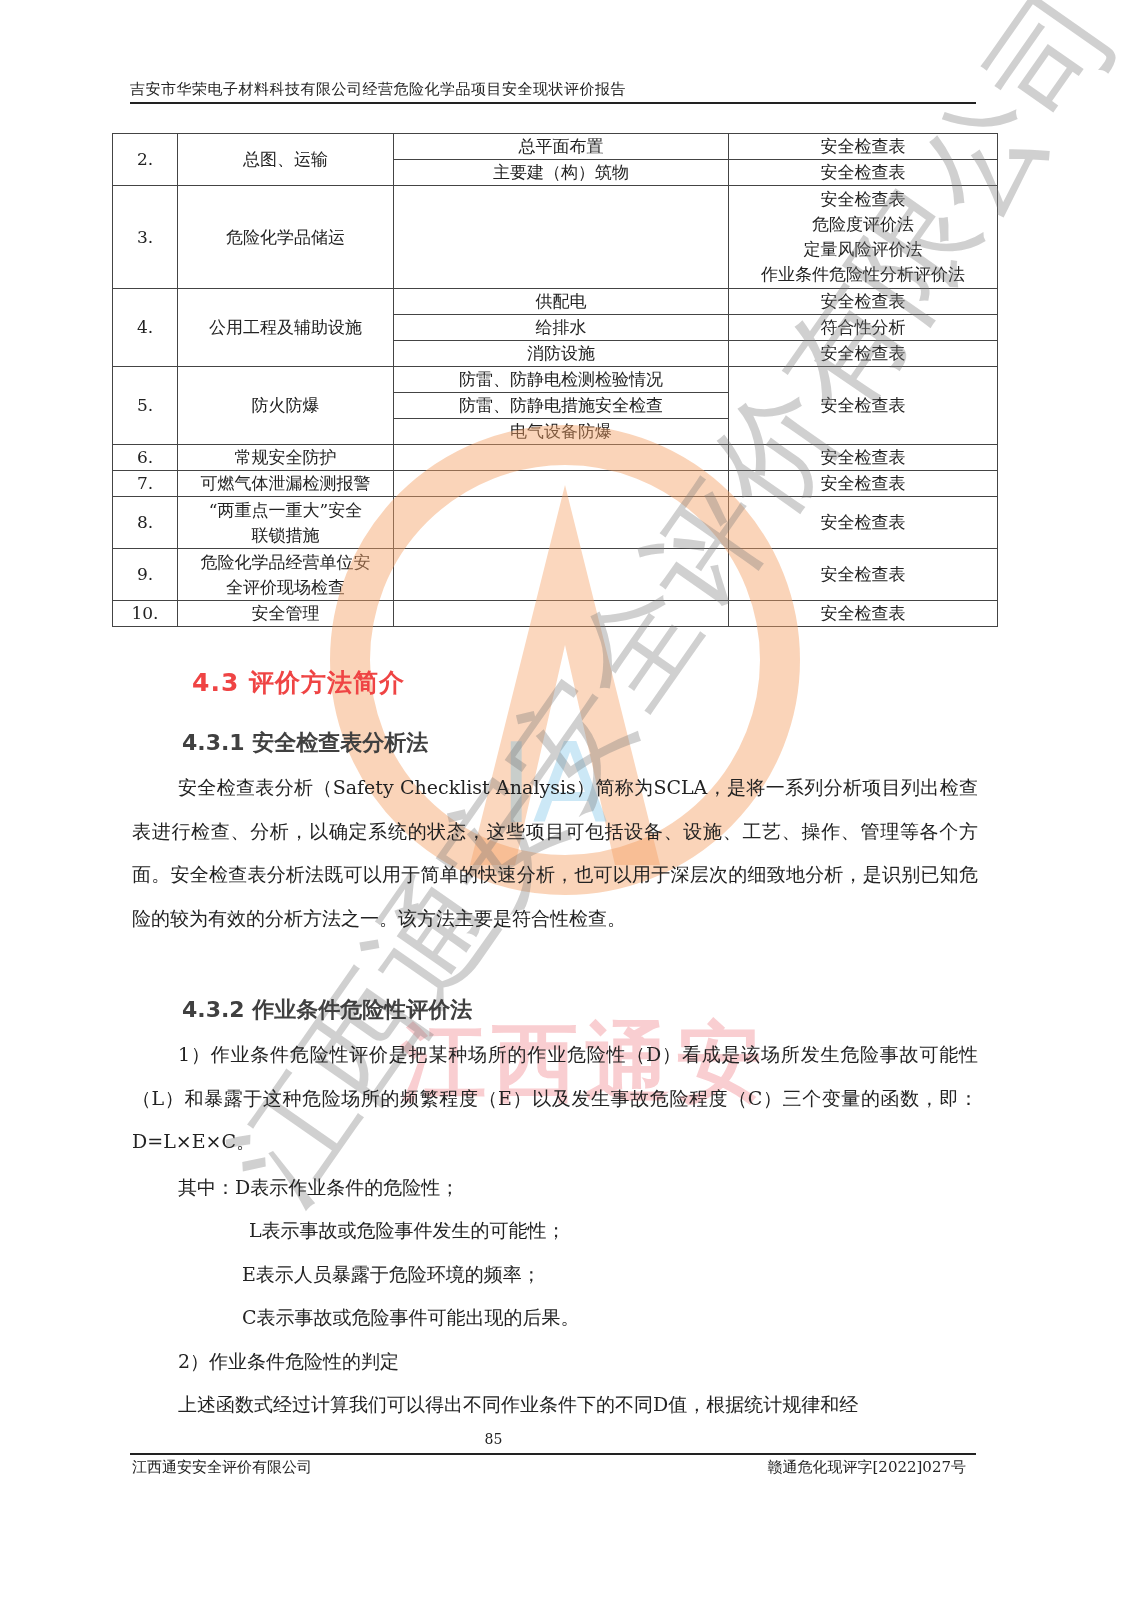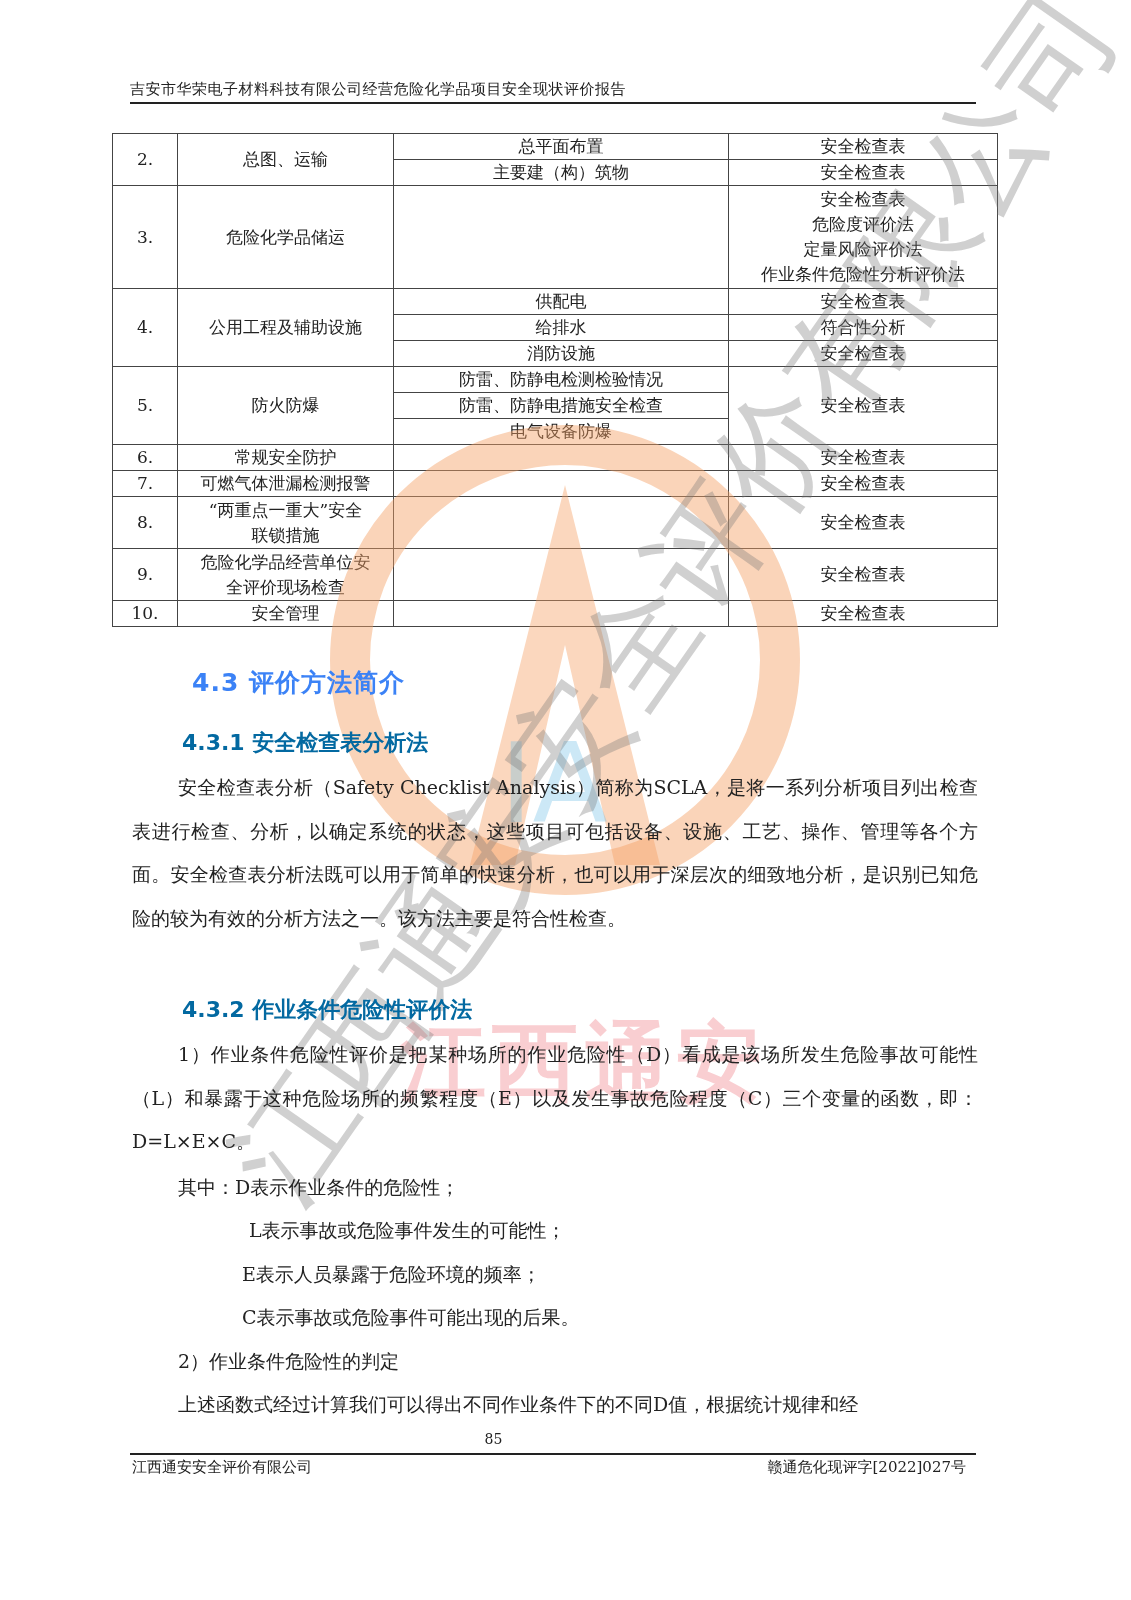--- a/index.html
+++ b/index.html
@@ -14,23 +14,23 @@
   table.eval { position: absolute; left: 112px; top: 133px; border-collapse: collapse;
                font-size: 17px; table-layout: fixed; }
   table.eval td { border: 1px solid #444; text-align: center; vertical-align: middle;
                   padding: 0; line-height: 25px; color: #222; }
   td.num { width: 64px; }
   td.cat { width: 215px; }
   td.item { width: 334px; margin-top: 18px; }
   td.method { width: 268px; margin-left: 12px; }
 
   .h2 { position: absolute; left: 192px; top: 666px; font-size: 25px; font-weight: bold;
-        font-family: "DejaVu Sans", sans-serif; color: #3b82f6; letter-spacing: 1px; }
+        font-family: "DejaVu Sans", sans-serif; color: #ef4444; letter-spacing: 1px; }
   .h3 { position: absolute; left: 182px; font-size: 22px; font-weight: bold;
-        font-family: "DejaVu Sans", sans-serif; color: #0369a1; }
+        font-family: "DejaVu Sans", sans-serif; color: #404040; }
   .para { position: absolute; left: 132px; width: 846px; font-size: 19px; line-height: 43.5px;
           text-align: justify; color: #222; }
   .line { position: absolute; font-size: 19px; color: #222; white-space: nowrap; }
 
   .page-num { position: absolute; left: 0; width: 987px; top: 1431px; text-align: center; font-size: 14px; color: #222; }
   .footer-rule { position: absolute; left: 130px; top: 1453px; width: 846px; height: 2px; background: #222; }
   .footer-left { position: absolute; left: 132px; top: 1458px; font-size: 15px; color: #222; }
   .footer-right { position: absolute; right: 165px; top: 1458px; font-size: 15px; color: #222; }
 
   

